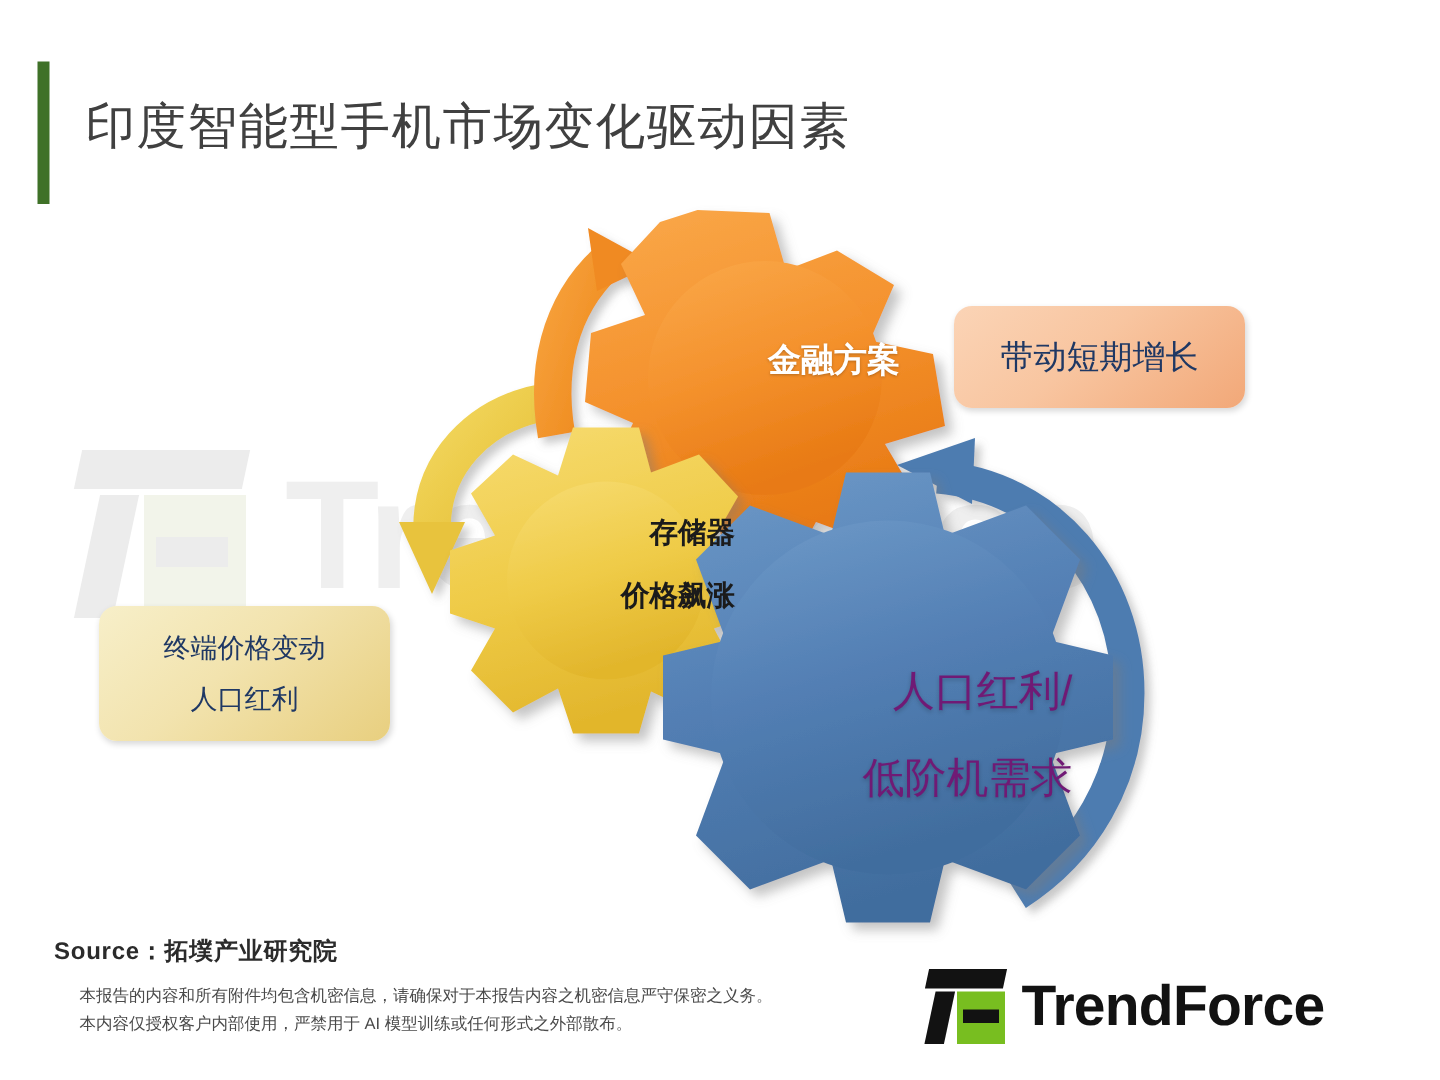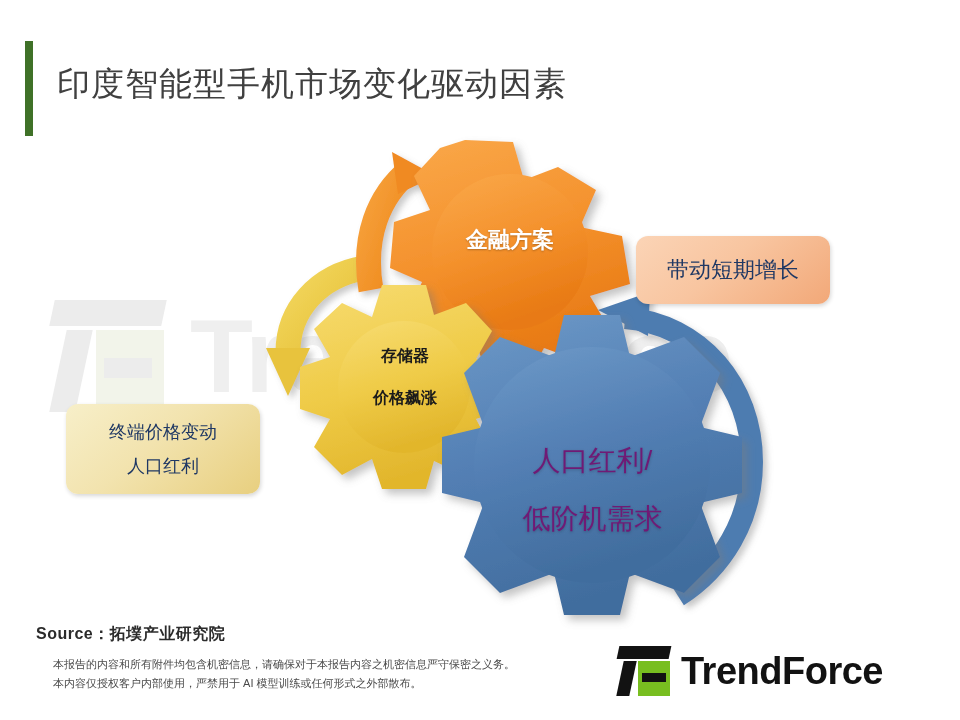--- a/index.html
+++ b/index.html
@@ -93,36 +93,36 @@
     top: 0;
     width: 960px;
     height: 720px;
     z-index: 2;
   }
   #diagram svg { display: block; }
 
   
   .gear-label {
     position: absolute;
-    text-align: center;
+    text-align: right;
     z-index: 4;
     pointer-events: none;
     white-space: nowrap;
   }
   #gear-label-orange {
     left: 420px; top: 225px; width: 180px;
     color: #ffffff;
     font-size: 22px;
     font-weight: 700;
     text-shadow: 0 1px 2px rgba(0,0,0,0.25);
   }
   #gear-label-yellow {
     left: 320px; top: 335px; width: 170px;
     color: #1B1B1B;
-    font-size: 16px;
+    font-size: 19px;
     font-weight: 700;
     line-height: 42px;
   }
   #gear-label-blue {
     left: 470px; top: 432px; width: 245px;
     color: #701a75;
     font-size: 28px;
     font-weight: 400;
     line-height: 58px;
     text-shadow: 0 1px 3px rgba(0,0,0,0.22);
@@ -139,21 +139,20 @@
     text-align: center;
     box-shadow: 1px 2px 4px rgba(0,0,0,0.16);
   }
   #callout-growth {
     left: 636px; top: 204px;
     width: 194px; height: 68px;
     background: linear-gradient(140deg, #FBD4B6 0%, #F8C5A0 45%, #F2A878 100%);
     color: #1F3864;
     font-size: 22px;
     line-height: 30px;
-    margin-top: 32px;
   }
   #callout-decline {
     left: 66px; top: 404px;
     width: 194px; height: 90px;
     background: linear-gradient(140deg, #F7EFC9 0%, #F2E3AE 45%, #E8CF7F 100%);
     color: #1F3864;
     font-size: 18px;
     line-height: 34px;
   }
   .callout span { display: block; }

